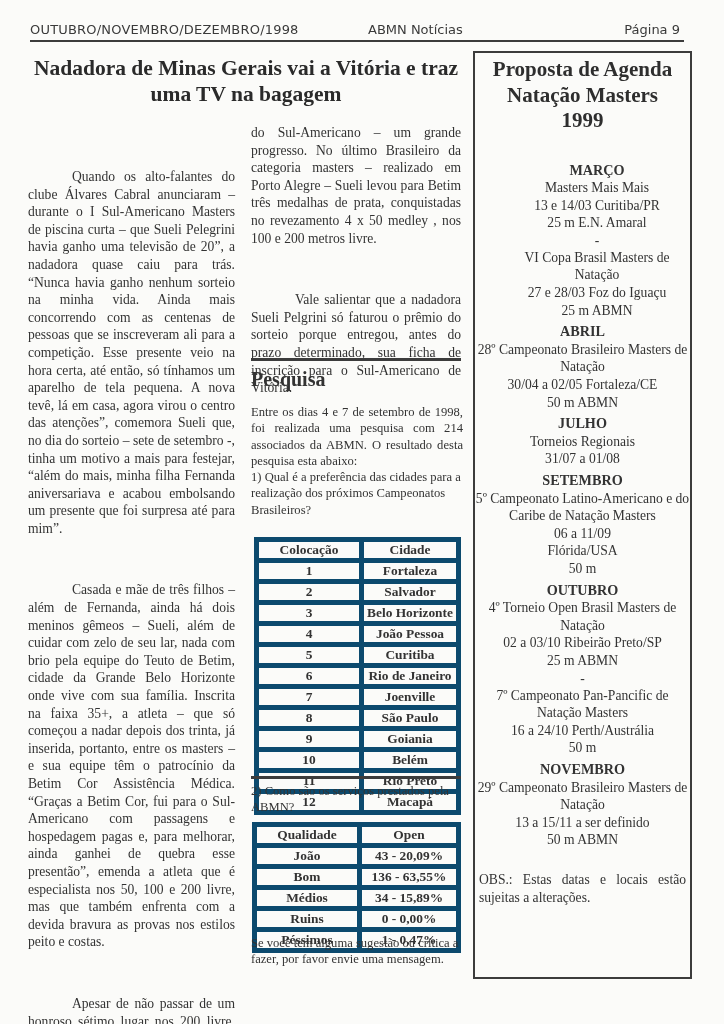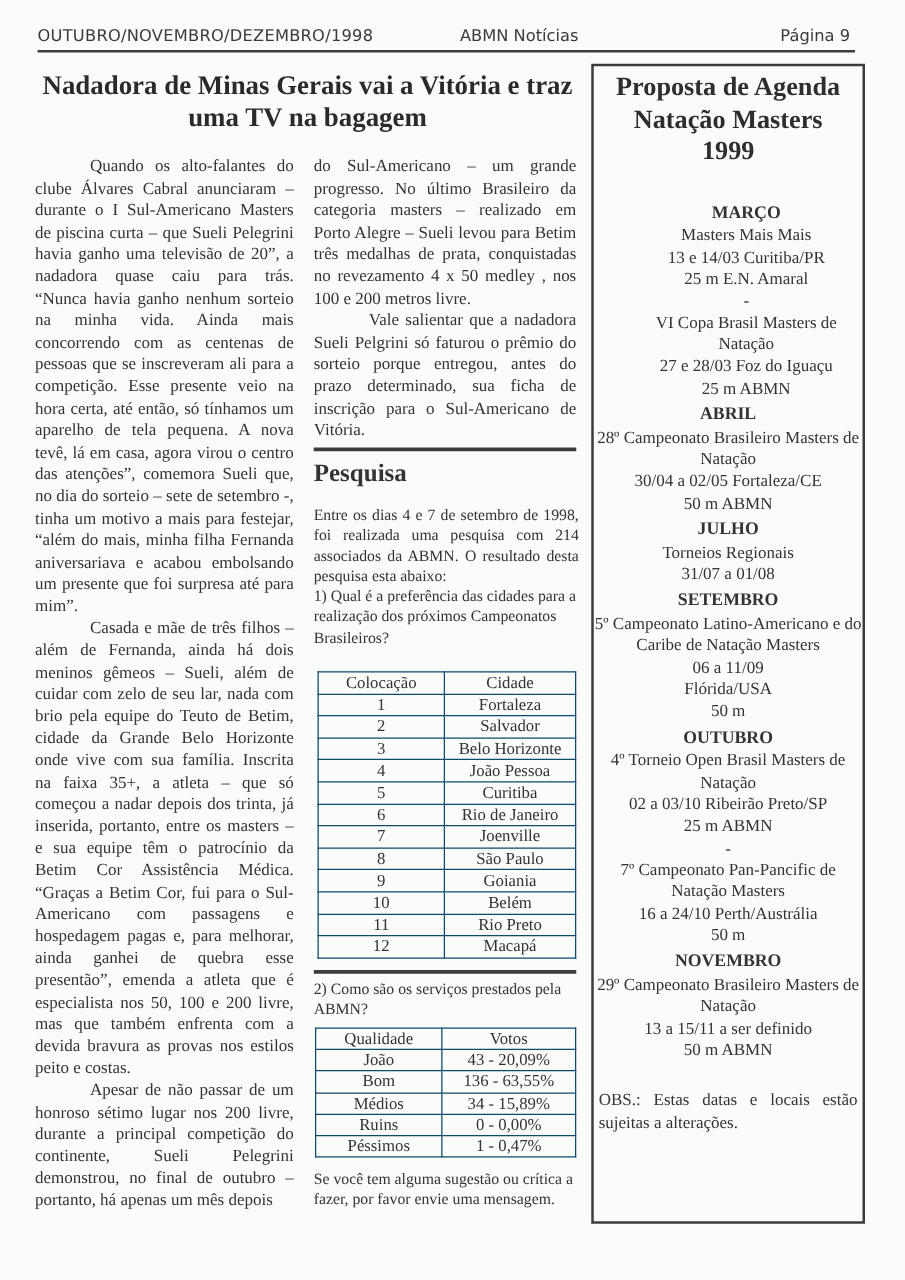--- a/index.html
+++ b/index.html
@@ -24,21 +24,21 @@
     position: absolute; left: 22px; top: 55px; width: 448px;
     text-align: center; font-weight: bold; font-size: 21.5px; line-height: 26px;
     color: #2a2a2a;
   }
 
   .col {
     position: absolute; font-size: 13.6px; line-height: 17.6px;
     text-align: justify; color: #333;
   }
   .col p { margin: 0; }
-  .col p.indent { text-indent: 44px; }
+  .col p.indent { text-indent: 44px; margin-top: 44px; }
   .col1 { left: 28px; top: 124px; width: 207px; }
   .col2 { left: 251px; top: 124px; width: 210px; }
 
   .rule {
     position: absolute; left: 251px; width: 210px; height: 2.5px; background: #3c3c3c;
   }
   .rule.r1 { top: 358px; }
   .rule.r2 { top: 776px; }
 
   .pesq-title {
@@ -49,21 +49,21 @@
     position: absolute; left: 251px; top: 404px; width: 212px;
     font-size: 12.6px; line-height: 16.3px; text-align: justify; color: #333;
   }
   .pesq-text p { margin: 0; }
 
   table.tbl {
     position: absolute; border-collapse: collapse;
     font-size: 13.4px; color: #333; text-align: center;
   }
   table.tbl td, table.tbl th {
-    border: 1px solid #0c4a6e; padding: 0; font-weight: normal; line-height: 16px;
+    border: 5px solid #0c4a6e; padding: 0; font-weight: bold; line-height: 16px;
   }
   .tbl-cities { left: 254px; top: 537px; width: 207px; }
   .tbl-cities td:first-child, .tbl-cities th:first-child { width: 100px; }
   .tbl-cities tr { height: 17.6px; }
   .tbl-votes { left: 252px; top: 822px; width: 209px; padding-left: 43px; }
   .tbl-votes td:first-child, .tbl-votes th:first-child { width: 100px; }
   .tbl-votes tr { height: 17.2px; }
 
   .q2 {
     position: absolute; left: 251px; top: 783px; width: 212px;
@@ -181,21 +181,21 @@
 </table>
 
 <div class="rule r2"></div>
 
 <div class="q2">2) Como são os serviços prestados pela ABMN?</div>
 
 <table class="tbl tbl-votes">
   <thead>
     <tr>
       <th>Qualidade</th>
-      <th>Votos</th>
+      <th>Open</th>
     </tr>
   </thead>
   <tbody id="votes-body">
       <tr>
         <td>João</td>
         <td>43 - 20,09%</td>
       </tr>
       <tr>
         <td>Bom</td>
         <td>136 - 63,55%</td>

